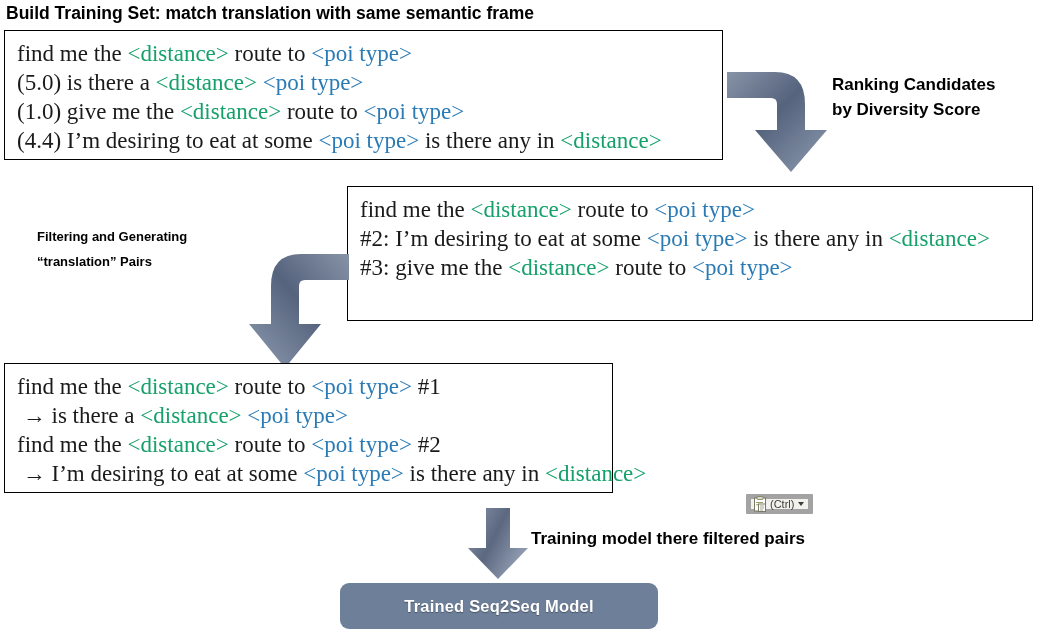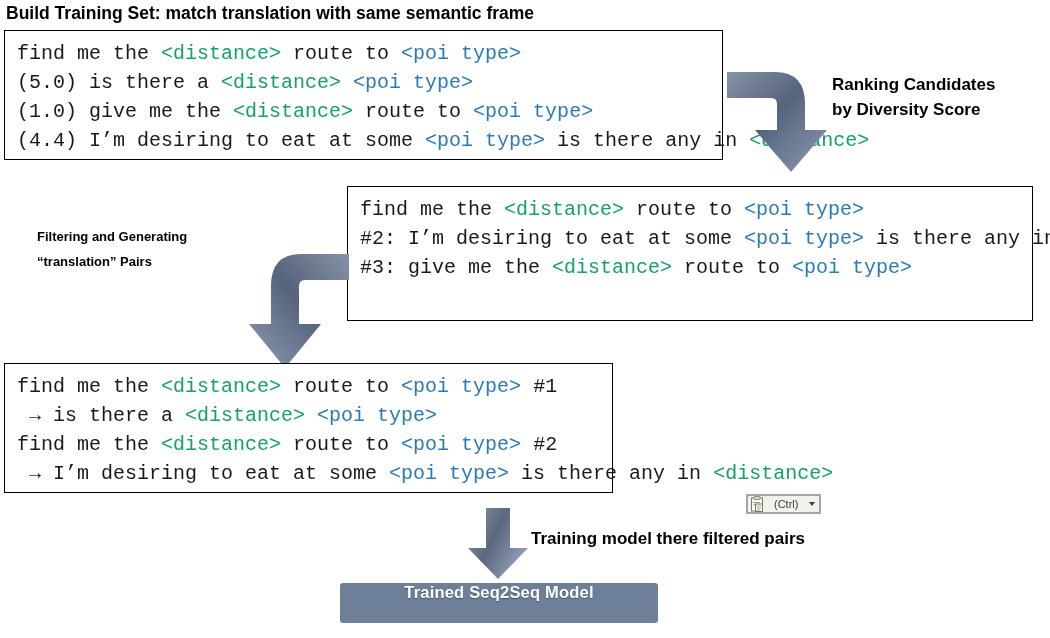--- a/index.html
+++ b/index.html
@@ -54,25 +54,25 @@
 
   
   .textbox {
     position: absolute;
     box-sizing: border-box;
     border: 1.5px solid #000000;
     background: #ffffff;
     padding: 8px 10px 8px 12px;
   }
   .line {
-    font-size: 20px;
+    font-size: 23px;
     line-height: 29px;
     color: #1a1a1a;
     white-space: pre;
-    font-family: Liberation Mono, monospace;
+    font-family: Liberation Serif, serif;
   }
   .tok-dist { color: #16a06a; }
   .tok-poi  { color: #2a7bb5; }
 
   #box-utterances {
     left: 4px;
     top: 30px;
     width: 719px;
     height: 130px;
   }
@@ -97,48 +97,48 @@
   #arrow-rank  { left: 727px; top: 68px;  width: 106px; height: 105px; }
   #arrow-filter{ left: 243px; top: 250px; width: 106px; height: 120px; }
   #arrow-train { left: 466px; top: 508px; width: 64px;  height: 72px; }
 
   
   #model-box {
     position: absolute;
     left: 340px;
     top: 583px;
     width: 318px;
-    height: 40px;
+    height: 46px;
     background: #6e7f99;
-    border-radius: 3px;
+    border-radius: 9px;
     display: flex;
-    align-items: flex-start;
+    align-items: center;
     justify-content: center;
   }
   #model-label {
     color: #ffffff;
     font-weight: bold;
     font-size: 16.5px;
     letter-spacing: 0.2px;
     text-shadow: 0 1px 1px rgba(0,0,0,0.35);
     white-space: pre;
   }
 
   
   #paste-options {
     position: absolute;
     left: 746px;
     top: 494px;
     height: 20px;
     box-sizing: border-box;
-    border: 2px solid #a3a3a3;
+    border: 5px solid #a3a3a3;
     background: #f2f1ec;
     display: flex;
     align-items: center;
-    gap: 10px;
+    gap: 3px;
     padding: 1px 4px 1px 2px;
     border-radius: 1px;
   }
   #paste-options .clip-icon {
     display: block;
     width: 14px;
     height: 16px;
   }
   #paste-options .ctrl-text {
     font-size: 11px;

